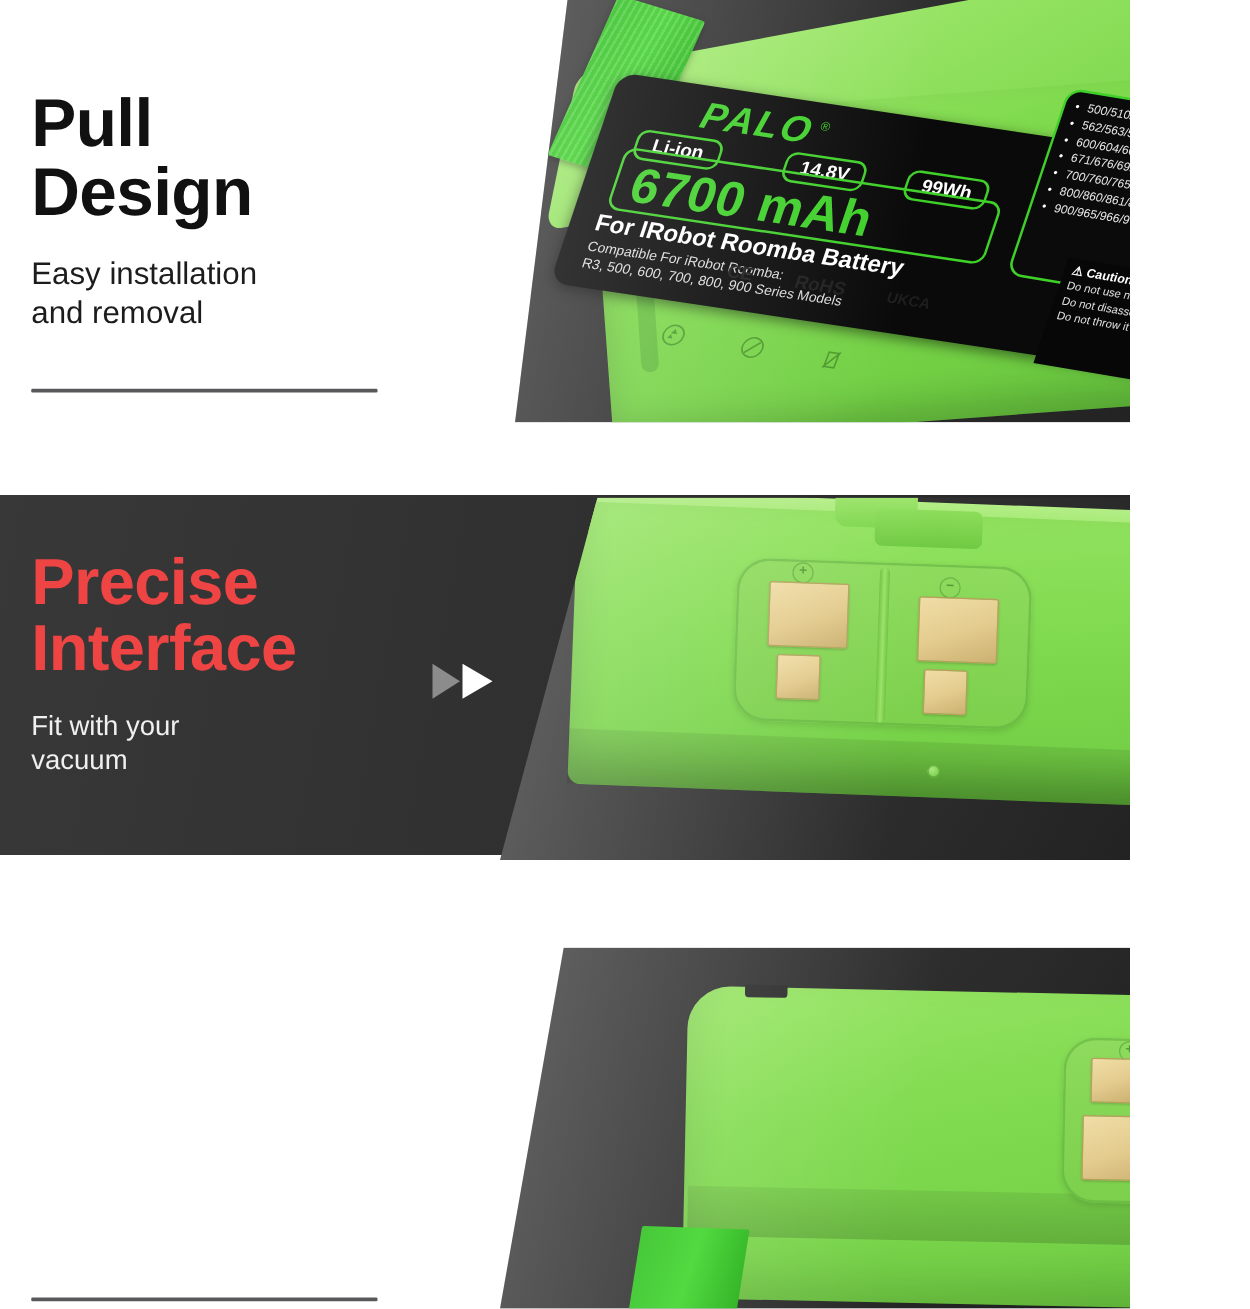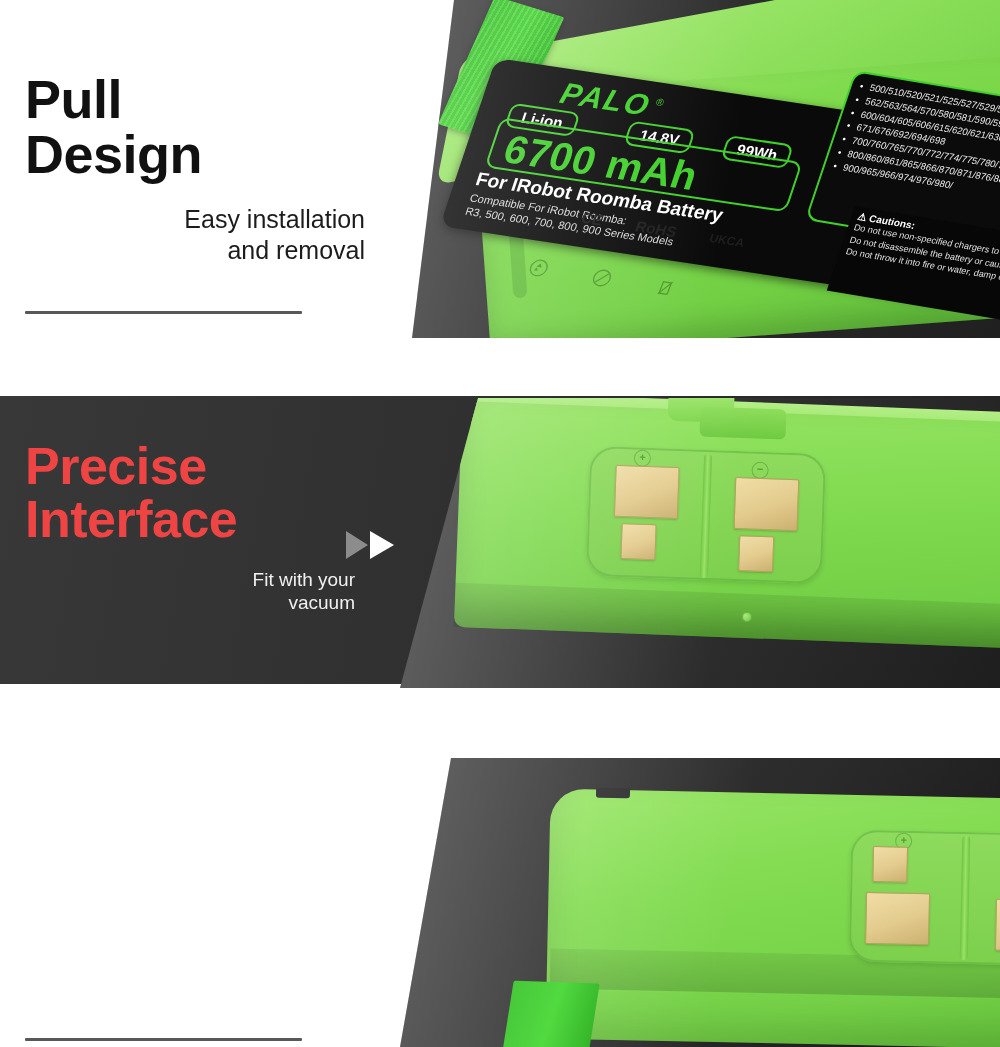--- a/index.html
+++ b/index.html
@@ -12,42 +12,41 @@
     height: 1047px;
     position: relative;
     overflow: hidden;
     font-family: "Liberation Sans", sans-serif;
     -webkit-font-smoothing: antialiased;
   }
 
   .panel {
     position: absolute;
     left: 0;
-    width: 1000px;
+    width: 904px;
     overflow: hidden;
   }
 
   
   .text-col {
     position: absolute;
     z-index: 5;
   }
   .headline {
     font-weight: bold;
     letter-spacing: -0.5px;
     line-height: 1.02;
     margin: 0;
     white-space: pre-line;
   }
   .subcopy {
     line-height: 1.22;
     margin: 0;
     white-space: pre-line;
     font-weight: 400;
-    text-align: right;
   }
   .rule {
     height: 3px;
     background: #58585a;
     border-radius: 1px;
   }
 
   
   #panel-1 { top: 0; height: 378px; background: #fff; }
   #panel-1 .text-col { left: 25px; top: 72px; width: 340px; }
@@ -62,21 +61,21 @@
     inset: 0;
     background: linear-gradient(100deg, #383838 0%, #303030 45%, #242424 100%);
     clip-path: polygon(0 0, 100% 0, 100% 100%, 0 100%);
   }
   #panel-2 .dark-slab {
     width: 1000px; height: 288px; top: 0; left: 0;
     clip-path: polygon(0 0, 100% 0, 100% 100%, 0 100%);
   }
   #panel-2 .text-col { left: 25px; top: 44px; width: 330px; }
   #panel-2 .headline { font-size: 52px; color: #ef4444; }
-  #panel-2 .subcopy { font-size: 19px; color: #f0f0f0; margin-top: 22px; }
+  #panel-2 .subcopy { font-size: 22px; color: #f0f0f0; margin-top: 22px; }
 
   .arrow-icon {
     position: absolute;
     left: 344px;
     top: 528px;
     width: 54px;
     height: 34px;
     z-index: 6;
   }
 

